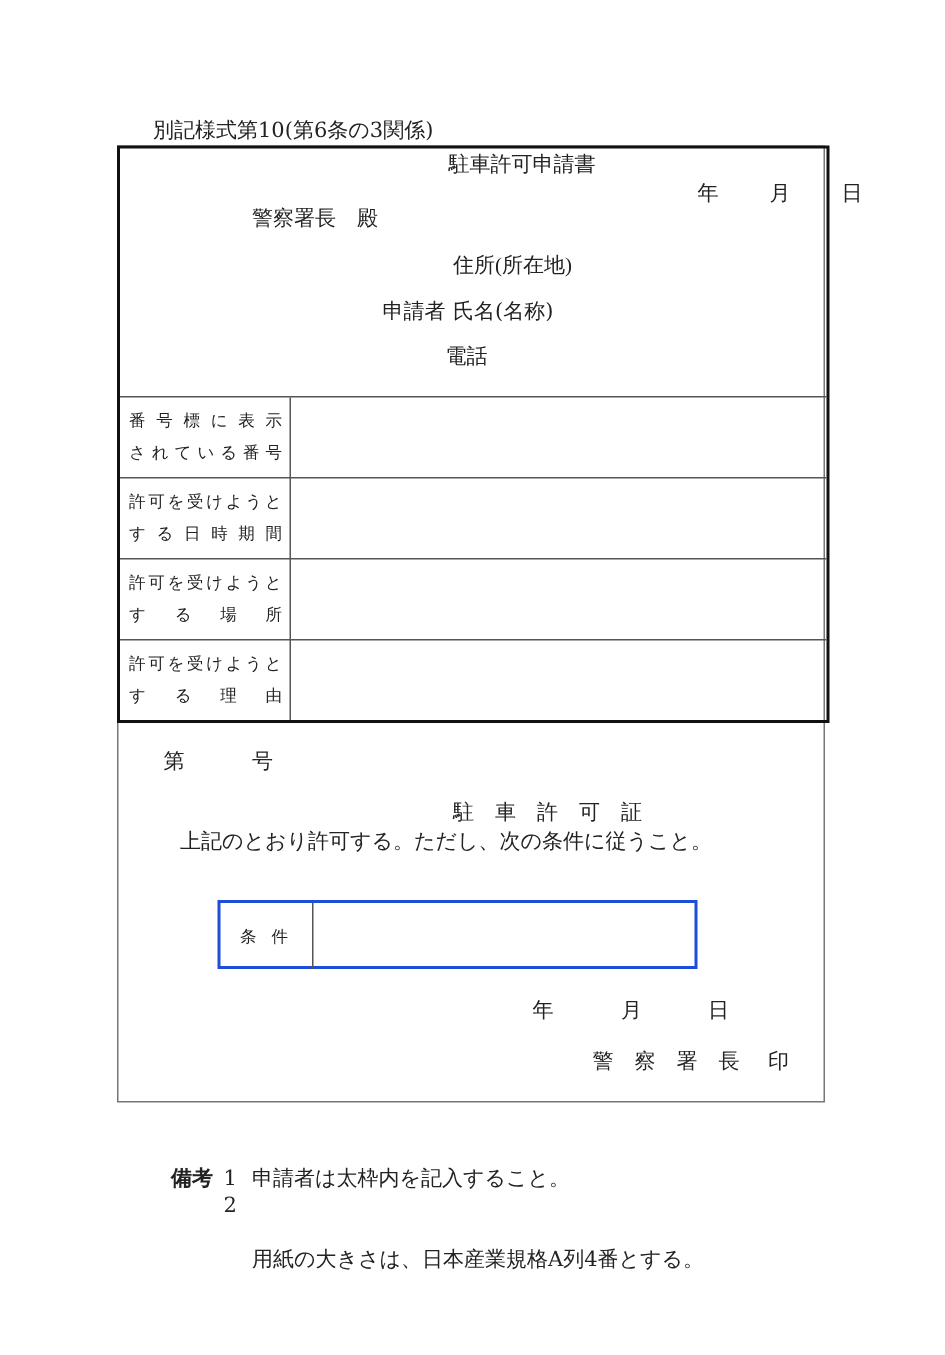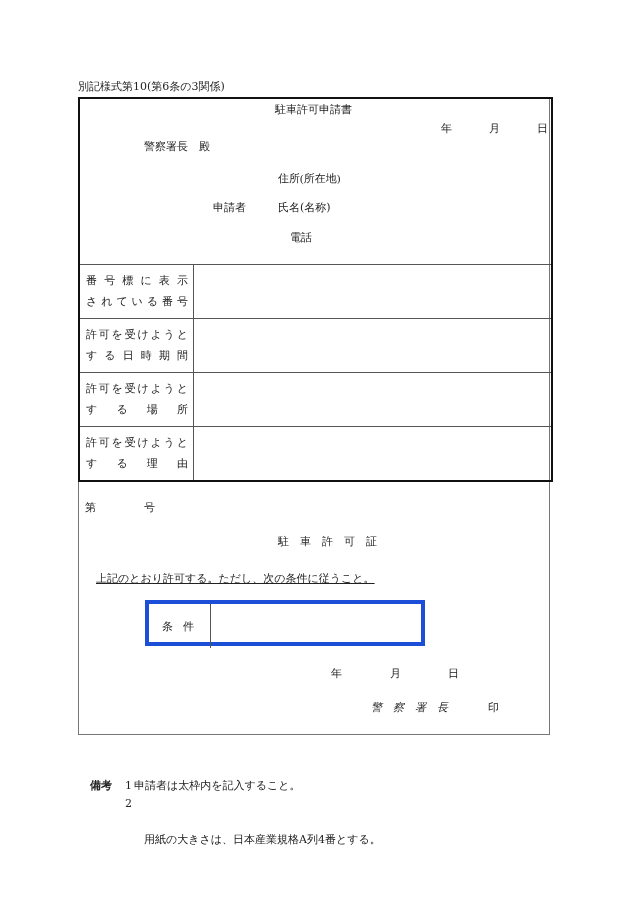--- a/index.html
+++ b/index.html
@@ -1,50 +1,50 @@
 <!DOCTYPE html>
 <html><head>
 <meta charset="utf-8">
 <style>
   html, body { margin:0; padding:0; background:#ffffff; }
   body { width:630px; height:903px; position:relative; overflow:hidden;
          font-family:"DejaVu Serif", "Liberation Serif", serif; color:#222; }
   .abs { position:absolute; white-space:nowrap; }
-  .t { font-size:11px; line-height:14px; }
+  .t { font-size:14px; line-height:14px;margin-left:24px; }
   .form-label { top:80px; left:78px; }
   .outer { position:absolute; left:78px; top:97px; width:472px; height:638px;
            border:1px solid #777; box-sizing:border-box; }
   .thick { position:absolute; left:78px; top:97px; width:475px; height:385px;
            border:2px solid #111; box-sizing:border-box; }
   .hline { position:absolute; left:80px; width:471px; height:0; border-top:1px solid #555; }
   .vline { position:absolute; left:193px; top:265px; width:0; height:215px; border-left:1px solid #555; }
   .lbl { position:absolute; left:86px; width:102px; font-size:11px; line-height:21px; }
   .lbl .row { display:flex; justify-content:space-between; }
-  .cond-box { position:absolute; left:145px; top:600px; width:280px; height:46px;
-              border:4px solid #1d4ed8; box-sizing:border-box; }
+  .cond-box { position:absolute; left:145px; top:600px; width:320px; height:46px;
+              border:2px solid #1d4ed8; box-sizing:border-box; }
   .cond-div { position:absolute; left:61px; top:0; height:44px; border-left:1px solid #555; }
   .cond-lbl { position:absolute; left:13px; top:15px; font-size:11px; letter-spacing:10px; }
 </style>
 </head>
 <body>
 
 <div class="abs t form-label">別記様式第10(第6条の3関係)</div>
 
 <div class="outer"></div>
 <div class="thick"></div>
 
 <div class="abs t" style="left:275px;top:103px;text-align:right;">駐車許可申請書</div>
 <div class="abs t" style="left:441px;top:122px;">年</div>
 <div class="abs t" style="left:489px;top:122px;">月</div>
 <div class="abs t" style="left:537px;top:122px;">日</div>
-<div class="abs t" style="left:144px;top:140px;">警察署長　殿</div>
+<div class="abs t" style="left:144px;top:140px;font-family:Liberation Serif, serif;">警察署長　殿</div>
 <div class="abs t" style="left:278px;top:171px;font-family:Liberation Serif, serif;">住所(所在地)</div>
-<div class="abs t" style="left:213px;top:201px;">申請者</div>
+<div class="abs t" style="left:231px;top:201px;">申請者</div>
 <div class="abs t" style="left:278px;top:201px;">氏名(名称)</div>
-<div class="abs t" style="left:290px;top:231px;">電話</div>
+<div class="abs t" style="left:273px;top:231px;">電話</div>
 
 <div class="hline" style="top:264px;"></div>
 <div class="hline" style="top:318px;"></div>
 <div class="hline" style="top:372px;"></div>
 <div class="hline" style="top:426px;"></div>
 <div class="vline"></div>
 
 <div class="lbl" style="top:270px;">
   <div class="row">
     <span>番</span>
@@ -124,31 +124,31 @@
       <span>る</span>
       <span>理</span>
       <span>由</span>
   </div>
 </div>
 <div class="abs" style="left:195px;top:428px;width:354px;height:51px;"></div>
 
 <div class="abs t" style="left:85px;top:501px;">第</div>
 <div class="abs t" style="left:144px;top:501px;">号</div>
 <div class="abs t" style="left:278px;top:535px;">駐　車　許　可　証</div>
-<div class="abs t" style="left:96px;top:572px;text-decoration:underline;">上記のとおり許可する。ただし、次の条件に従うこと。</div>
+<div class="abs t" style="left:96px;top:554px;">上記のとおり許可する。ただし、次の条件に従うこと。</div>
 
 <div class="cond-box">
   <div class="cond-lbl">条件</div>
   <div class="cond-div"></div>
   <div class="abs" style="left:63px;top:1px;width:276px;height:42px;"></div>
 </div>
 
 <div class="abs t" style="left:331px;top:667px;">年</div>
 <div class="abs t" style="left:390px;top:667px;">月</div>
 <div class="abs t" style="left:448px;top:667px;">日</div>
-<div class="abs t" style="left:371px;top:701px;font-style:italic;">警　察　署　長</div>
+<div class="abs t" style="left:371px;top:701px;">警　察　署　長</div>
 <div class="abs t" style="left:488px;top:701px;">印</div>
 
 <div class="abs t" style="left:90px;top:779px;font-weight:bold;">備考</div>
 <div class="abs t" style="left:125px;top:779px;">1</div>
-<div class="abs t" style="left:134px;top:779px;">申請者は太枠内を記入すること。</div>
+<div class="abs t" style="left:144px;top:779px;">申請者は太枠内を記入すること。</div>
 <div class="abs t" style="left:125px;top:797px;">2</div>
 <div class="abs t" style="left:144px;top:833px;">用紙の大きさは、日本産業規格A列4番とする。</div>
 
 </body></html>

